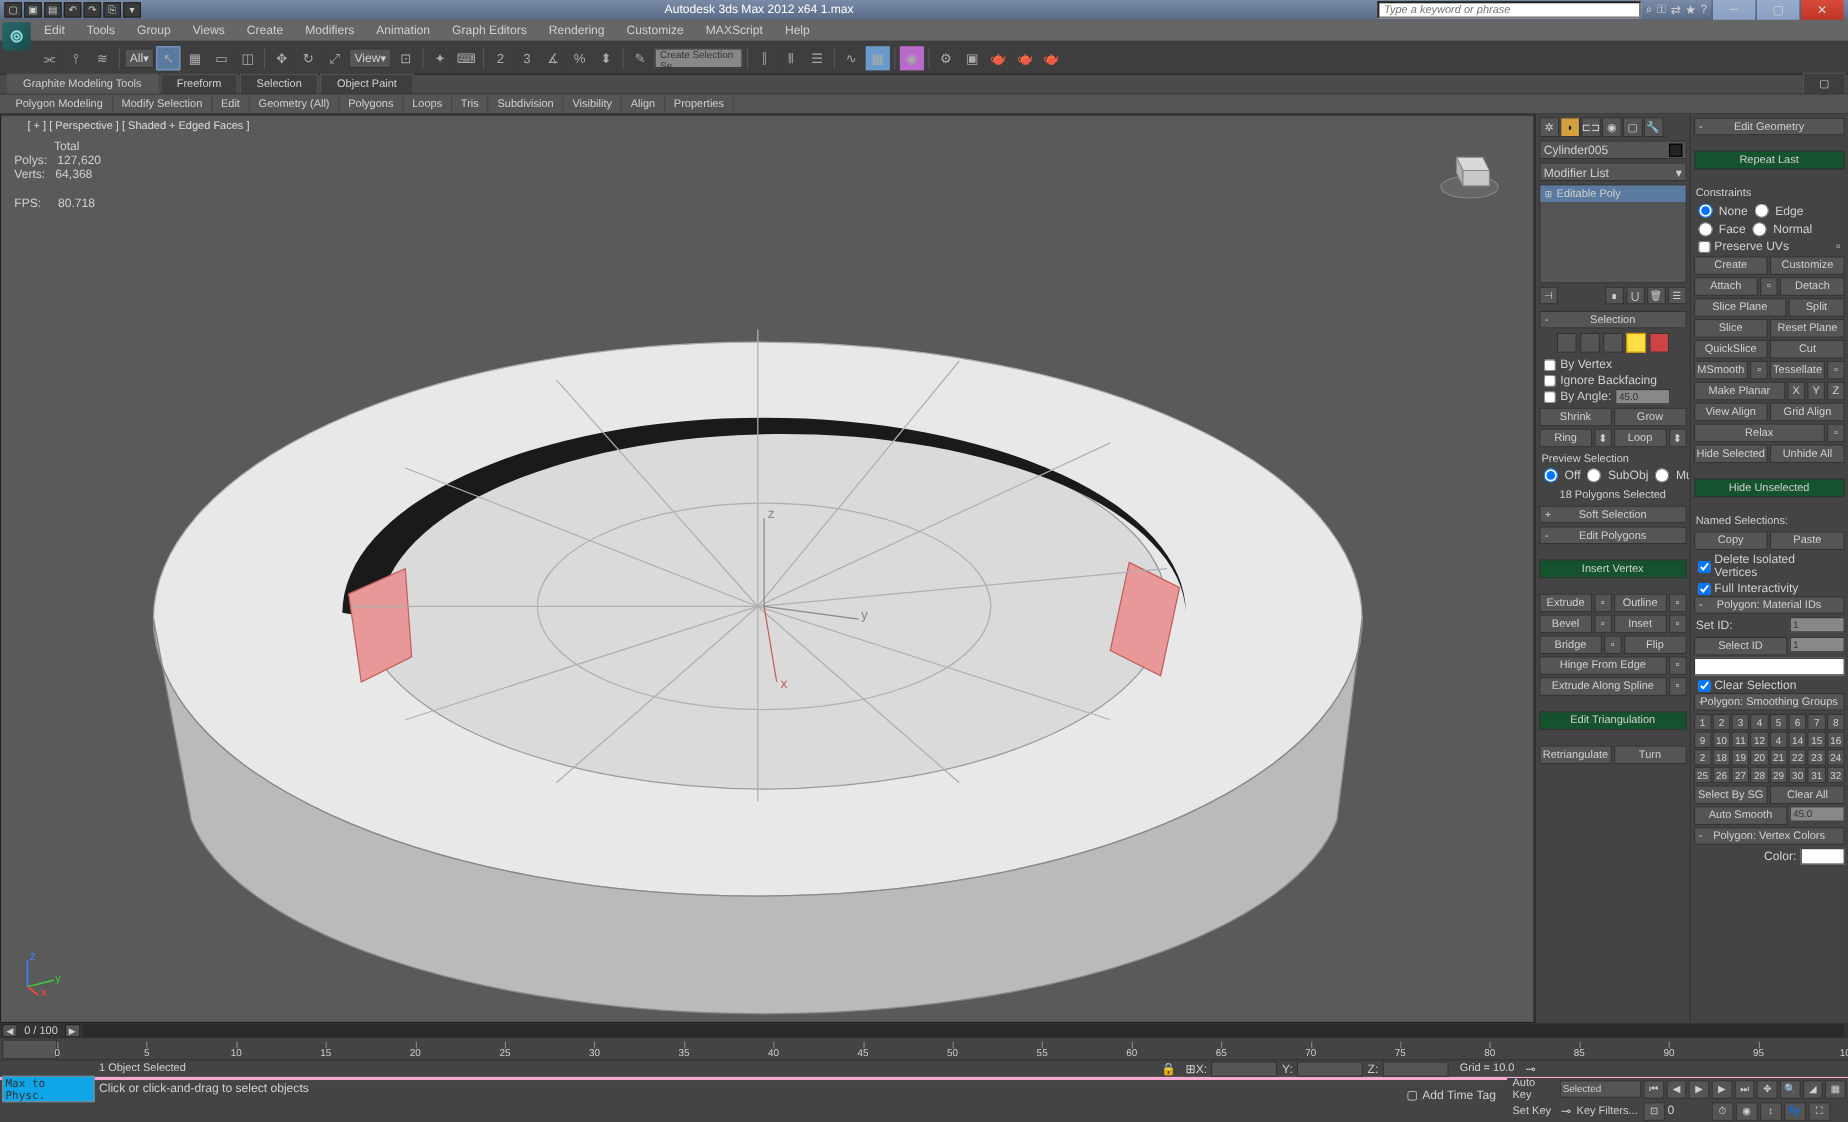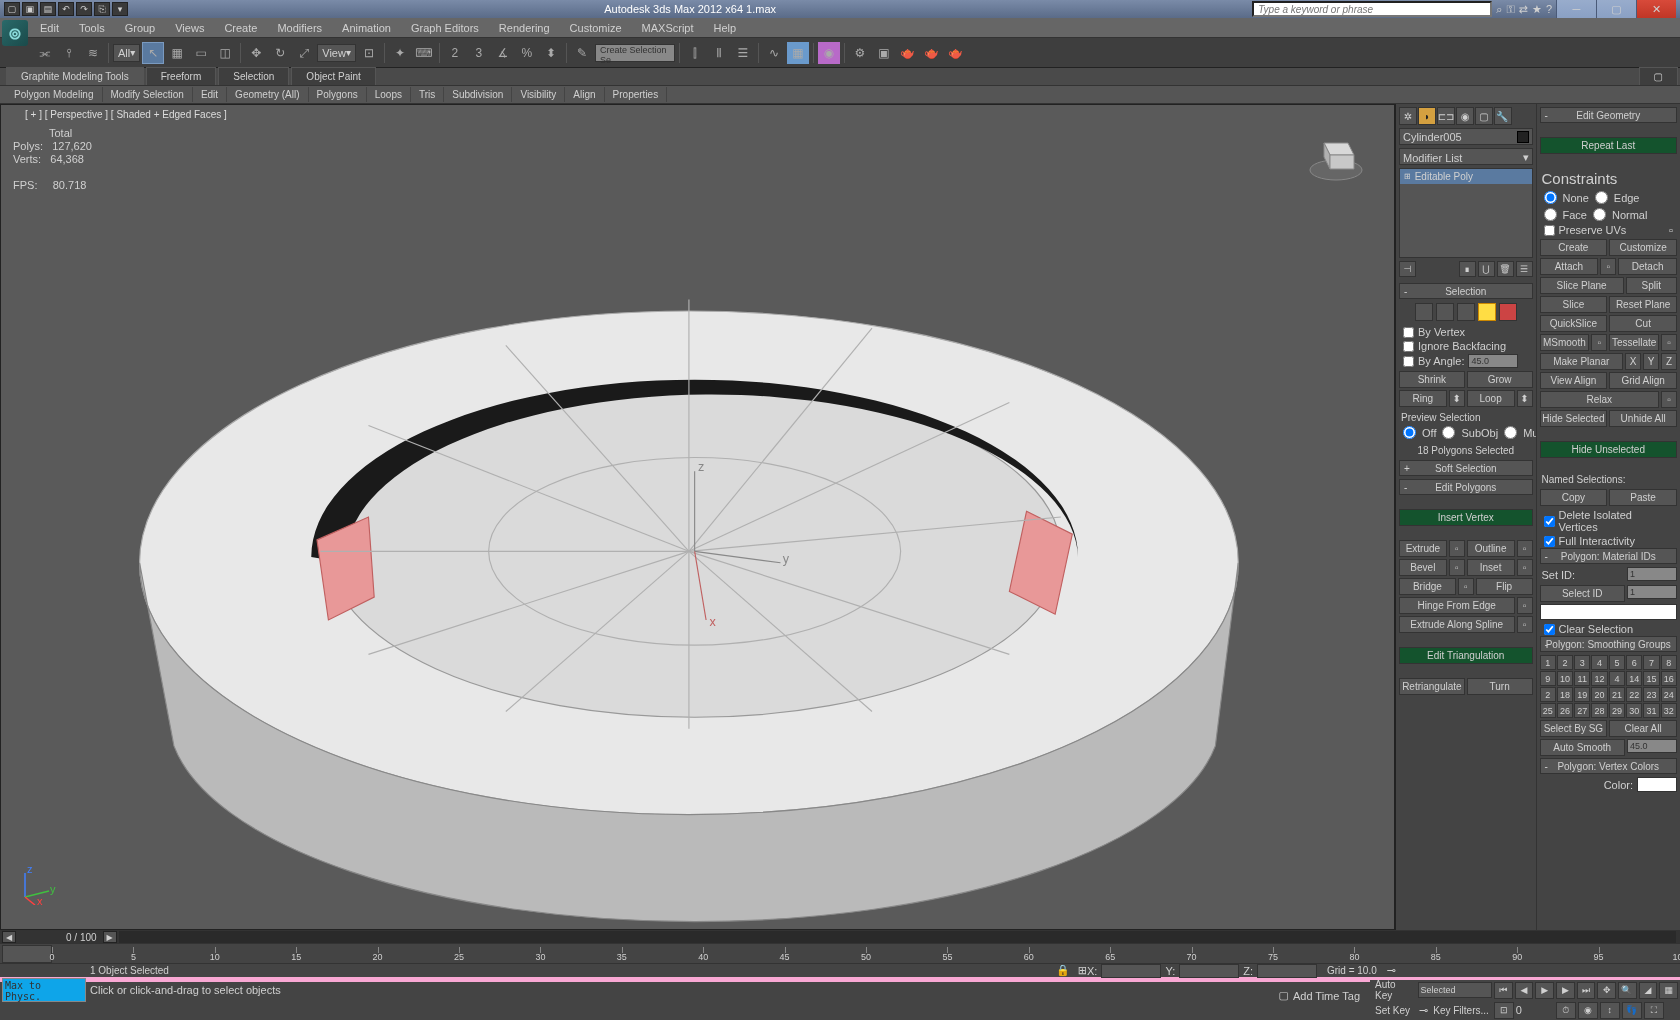--- a/index.html
+++ b/index.html
@@ -88,29 +88,29 @@
 .sel-count { text-align: center; font-size: 10px; padding: 4px 0; }
 
 .sg-grid { display: grid; grid-template-columns: repeat(8, 1fr); gap: 1px; margin: 2px 0; }
 .sg-grid .sgbtn { height: 15px; background: #555; border: 1px solid #333; font-size: 9px; display: flex; align-items: center; justify-content: center; }
 
 
 .bottom { position: absolute; bottom: 0; left: 0; right: 0; height: 90px; background: #444; }
 .hscroll { height: 14px; background: #333; display: flex; align-items: center; padding: 0 2px; }
 .hscroll .harrow { width: 14px; height: 12px; background: #555; border: 1px solid #222; font-size: 8px; display: flex; align-items: center; justify-content: center; }
 .hscroll .htrack { flex: 1; height: 12px; background: #2a2a2a; margin: 0 2px; }
-.hscroll .hinfo { padding: 0 6px; font-size: 10px; margin-left: 44px; }
+.hscroll .hinfo { padding: 0 6px; font-size: 10px; }
 
 .timeline { height: 20px; background: #444; display: flex; align-items: center; position: relative; border-bottom: 1px solid #333; }
 .timeline .tlhead { width: 50px; height: 18px; background: #555; border: 1px solid #333; margin-left: 2px; }
 .timeline .ticks { flex: 1; position: relative; height: 20px; }
 .timeline .tick { position: absolute; top: 3px; width: 1px; height: 6px; background: #888; }
 .timeline .tick-label { position: absolute; top: 8px; font-size: 9px; transform: translateX(-50%); }
 
-.status { height: 18px; background: #444; display: flex; align-items: center; padding: 0 4px; border-bottom: 5px solid #f9a8d4; }
+.status { height: 18px; background: #444; display: flex; align-items: center; padding: 0 4px; border-bottom: 3px solid #f9a8d4; }
 .status .stext { flex: 1; font-size: 10px; }
 .coords { display: flex; gap: 4px; align-items: center; }
 .coords .cfield { width: 60px; height: 14px; background: #555; border: 1px solid #333; font-size: 9px; padding: 0 2px; display: flex; align-items: center; }
 .grid-info { padding: 0 10px; font-size: 10px; }
 
 .prompt { height: 16px; background: #444; display: flex; align-items: center; padding: 0 4px; font-size: 10px; justify-content: center; }
 .script-box { position: absolute; bottom: 18px; left: 2px; width: 84px; height: 24px; background: #0ea5e9; border: 1px solid #888; color: #333; font-family: monospace; font-size: 10px; padding: 1px 2px; }
 
 .anim-ctrls { position: absolute; bottom: 0; right: 0; height: 40px; width: 310px; background: #444; display: flex; flex-direction: column; }
 .anim-ctrls .arow { display: flex; align-items: center; height: 20px; gap: 2px; padding: 0 2px; }
@@ -402,21 +402,21 @@
       <div class="single-btn">Edit Triangulation</div>
       <div class="btn-row">
           <div class="pbtn">Retriangulate</div>
           <div class="pbtn">Turn</div>
         </div>
     </div>
 
     <div class="geom-col">
       <div class="rollout-hdr">Edit Geometry</div>
       <div class="single-btn">Repeat Last</div>
-      <div style="font-size:15px;padding:2px">Constraints</div>
+      <div style="font-size:10px;padding:2px">Constraints</div>
       <div class="radio-row">
           <input type="radio" checked="" style="">
           <span>None</span>
           <input type="radio" style="">
           <span>Edge</span>
         </div>
       <div class="radio-row">
           <input type="radio" style="">
           <span>Face</span>
           <input type="radio" style="">

